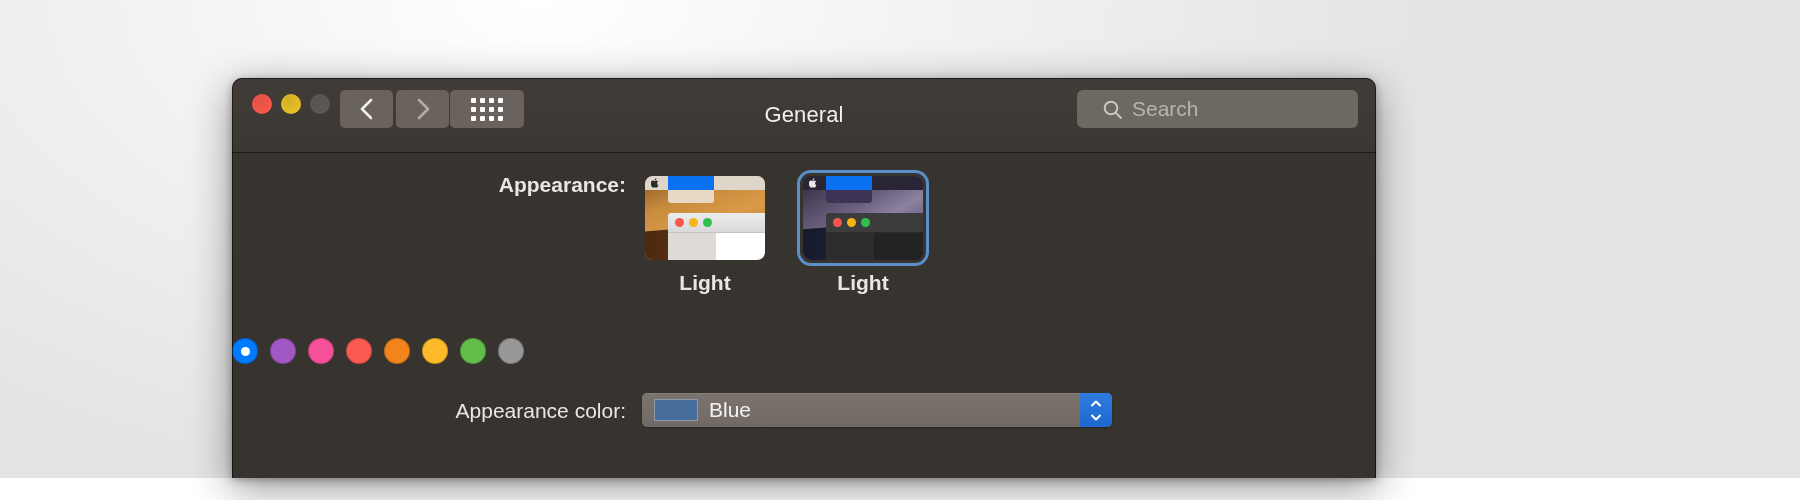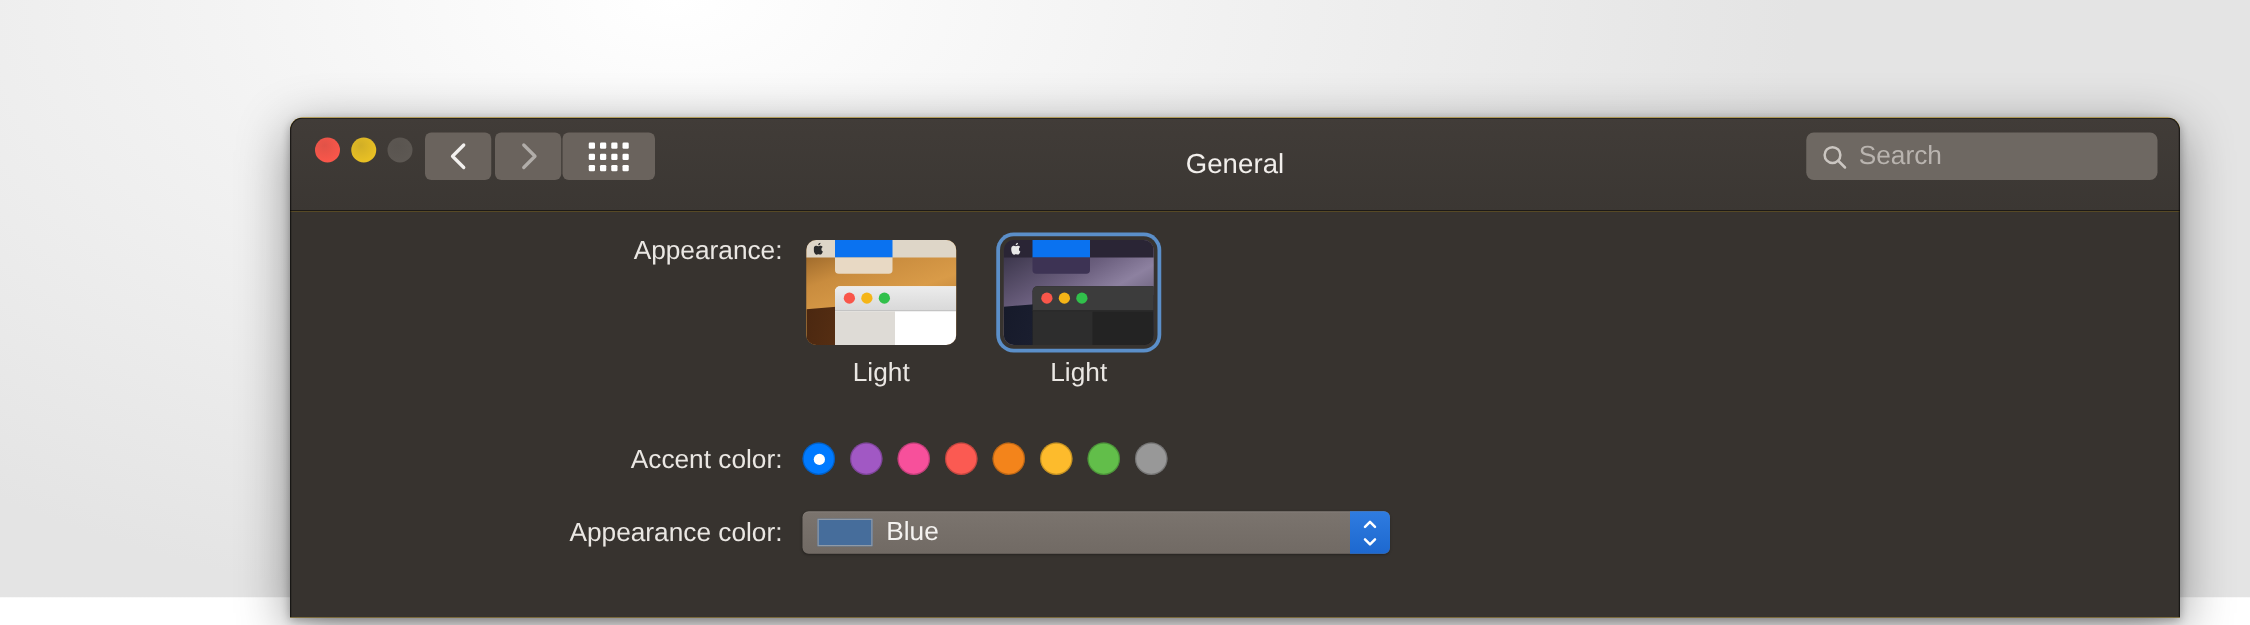--- a/index.html
+++ b/index.html
@@ -26,25 +26,25 @@
     position: absolute;
     left: 0; top: 478px;
     width: 1800px; height: 22px;
     background: #ffffff;
   }
 
   
   .window {
     position: absolute;
     left: 232px;
-    top: 94px;
-    width: 1512px;
+    top: 78px;
+    width: 1144px;
     height: 400px;
     border-radius: 10px 10px 0 0;
-    background: #eab308;
+    background: #d946ef;
     box-shadow: 0 10px 42px rgba(0,0,0,0.42), 0 2px 8px rgba(0,0,0,0.3);
     overflow: hidden;
   }
   .window-border {
     position: absolute;
     left: 0; top: 0;
     width: 100%; height: 100%;
     border-radius: 10px 10px 0 0;
     border: 1px solid rgba(0,0,0,0.55);
     border-bottom: none;
@@ -131,21 +131,21 @@
   .search-field {
     position: absolute;
     right: 18px;
     top: 12px;
     width: 281px;
     height: 38px;
     border-radius: 6px;
     background: #6e6862;
     display: flex;
     align-items: center;
-    padding-left: 12px;
+    padding-left: 25px;
     box-sizing: border-box;
     text-align: center;
   }
   .search-field .magnifier { flex: 0 0 auto; margin-right: 9px; }
   .search-placeholder {
     font-size: 21px;
     color: #b9b4af;
   }
 
   
@@ -163,21 +163,21 @@
   .row-label {
     font-size: 21px;
     color: #eae7e3;
     text-align: right;
     width: 410px;
     padding-right: 16px;
     box-sizing: border-box;
   }
 
   
-  .row-appearance { left: 0; top: 20px; width: 100%; }
+  .row-appearance { left: 0; top: 20px; width: 100%; font-weight: bold; }
   .appearance-options {
     display: flex;
     gap: 32px;
   }
   .appearance-opt {
     display: flex;
     flex-direction: column;
     align-items: center;
     gap: 8px;
   }
@@ -441,21 +441,20 @@
               </div>
             </div>
           </div>
           <div class="opt-label">Light</div>
         </div>
 
       </div>
     </div>
 
     <div class="row row-accent">
-      <div class="row-label">Accent color:</div>
       <div class="swatches">
         <span class="swatch" style="background: rgb(0, 122, 255);">
             <span class="inner-dot"></span>
           </span>
         <span class="swatch" style="background: rgb(161, 88, 196);"></span>
         <span class="swatch" style="background: rgb(247, 80, 155);"></span>
         <span class="swatch" style="background: rgb(251, 90, 82);"></span>
         <span class="swatch" style="background: rgb(243, 132, 27);"></span>
         <span class="swatch" style="background: rgb(253, 187, 44);"></span>
         <span class="swatch" style="background: rgb(98, 190, 74);"></span>

